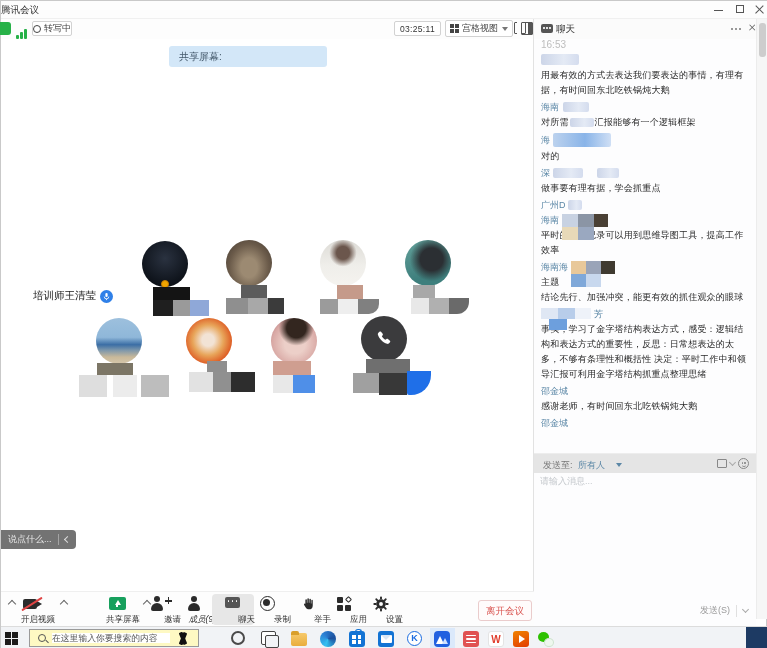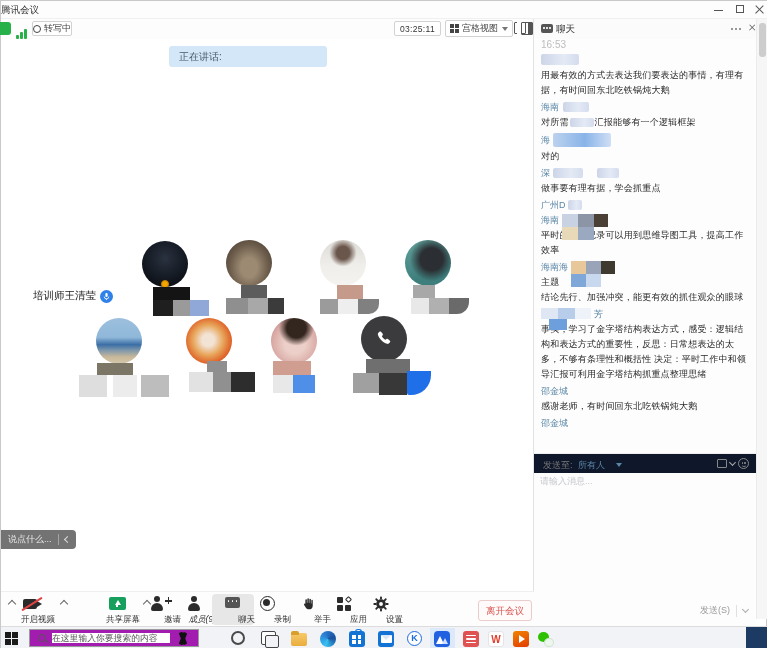--- a/index.html
+++ b/index.html
@@ -61,21 +61,21 @@
   .bubbleico i { position:absolute; bottom:-3px; left:2px; width:0; height:0; border:3px solid transparent; border-top-color:#555; }
   .bubbleico s { position:absolute; top:3px; width:1.5px; height:1.5px; background:#fff; border-radius:50%; }
   .dots3 { position:absolute; display:flex; gap:2px; }
   .dots3 i { width:2px; height:2px; background:#777; border-radius:50%; }
   .chatscroll { position:absolute; left:7px; top:18px; width:210px; }
   .ts { font-size:10px; color:#bdbdbd; text-align:left; margin:2px 0 4px; }
   .cname { font-size:9px; color:#5b87a6; margin:3px 0 2px; line-height:12px; }
   .cmsg { font-size:9px; color:#2a2a2a; line-height:15px; letter-spacing:.2px; }
   .blurchip { display:inline-block; height:10px; border-radius:2px; background:linear-gradient(90deg,#ccd5e8,#e4eaf5 60%,#d4dcee); vertical-align:-2px; }
   .mosaic-in { display:inline-block; position:relative; vertical-align:top; margin-bottom:-16px; }
-  .sendrow { position:absolute; left:0; top:434px; width:100%; height:20px; border-top:1px solid #ededed; background:#0f172a; }
+  .sendrow { position:absolute; left:0; top:434px; width:100%; height:20px; border-top:1px solid #ededed; background:#e5e5e5; }
   .sendrow .lbl { position:absolute; left:9px; top:5px; font-size:9px; color:#777; }
   .sendrow .who { position:absolute; left:44px; top:5px; font-size:9px; color:#5b87a6; }
   .shotico { position:absolute; width:10px; height:9px; border:1.2px solid #888; border-radius:1px; }
   .smileico { position:absolute; width:11px; height:11px; border:1.2px solid #888; border-radius:50%; }
   .smileico i { position:absolute; top:3px; width:1.5px; height:1.5px; background:#888; border-radius:50%; }
   .smileico u { position:absolute; left:2.5px; bottom:1.5px; width:4px; height:2px; border-bottom:1.2px solid #888; border-radius:0 0 3px 3px; }
   .chatinput { position:absolute; left:6px; top:456px; width:206px; height:110px; border:none; outline:none; resize:none; font-size:9px; font-family:"Liberation Sans","DejaVu Sans",sans-serif; color:#333; background:transparent; }
   .chatinput::placeholder { color:#c4c8cc; }
   .sendbtnrow { position:absolute; right:8px; top:585px; display:flex; align-items:center; gap:6px; }
   .sendbtn { font-size:9px; color:#9a9a9a; }
@@ -106,21 +106,21 @@
   .recicon::after { content:""; position:absolute; left:2.4px; top:2.4px; width:7px; height:7px; background:#2b2b2b; border-radius:50%; }
   .appsico { position:absolute; left:14px; top:1px; width:14px; height:14px; }
   .appsico i { position:absolute; width:6px; height:6px; background:#2b2b2b; border-radius:1px; }
   .appsico u { position:absolute; right:0; top:0; width:5px; height:5px; border:1.4px solid #2b2b2b; transform:rotate(45deg); border-radius:1px; }
   .leavebtn { position:absolute; left:477px; top:8px; width:54px; height:21px; background:#fffbfb; border:1px solid #eacccc; border-radius:3px; font-size:9.5px; color:#d9534f; text-align:center; line-height:19px; }
 
   
   .taskbar { position:absolute; left:0; top:625px; width:767px; height:23px; background:#f1f3f6; border-top:1px solid #dcdcdc; }
   .startico { position:absolute; left:4px; top:5px; width:13px; height:13px; }
   .startico i { position:absolute; width:5.7px; height:5.7px; background:#1b1b1b; }
-  .searchbox { position:absolute; left:28px; top:2px; width:170px; height:18px; background:#a21caf; border:1px solid #9a9a9a; display:flex; align-items:center; }
+  .searchbox { position:absolute; left:28px; top:2px; width:170px; height:18px; background:#fef9c3; border:1px solid #9a9a9a; display:flex; align-items:center; }
   .searchbox input { border:none; outline:none; font-size:8.8px; color:#444; width:118px; font-family:"Liberation Sans","DejaVu Sans",sans-serif; }
   .searchbox input::placeholder { color:#555; }
   .magico { width:8px; height:8px; border:1.3px solid #555; border-radius:50%; position:relative; margin:0 6px 0 8px; flex:none; }
   .magico::after { content:""; position:absolute; left:6px; top:6px; width:4px; height:1.3px; background:#555; transform:rotate(45deg); }
   .ribbon { position:relative; width:12px; height:14px; flex:none; margin-left:6px; }
   .ribbon::before,.ribbon::after { content:""; position:absolute; top:1px; left:5px; width:3.5px; height:13px; background:#111; border-radius:1px; }
   .ribbon::before { transform:rotate(22deg); } .ribbon::after { transform:rotate(-22deg); }
   .tbappico { position:absolute; top:4px; width:16px; height:16px; border-radius:3px; }
   .underline { position:absolute; top:20.5px; height:2.5px; width:22px; background:#3f87dd; }
   .cortana { border-radius:50%; border:2px solid #4a4a4a; background:transparent; width:14px; height:14px; }
@@ -190,21 +190,21 @@
           <i style="right:0;bottom:0"></i>
         </span>
       <span class="pilltext">宫格视图</span>
       <span class="caret-d"></span>
     </div>
     <div class="fsico" style="left:513px;top:3px;"></div>
     <div class="panelico" style="left:519px;top:3px;left:520px;"></div>
   </div>
 
   <div class="stage">
-    <div class="speaking">正在讲话:</div>
+    <div class="speaking">共享屏幕:</div>
 
     <div class="trainer">
       <span>培训师王清莹</span>
       <span class="micbadge">
         <svg width="9" height="9" viewBox="0 0 12 12">
             <rect x="4.5" y="1.2" width="3" height="5.5" rx="1.5" fill="#fff"></rect>
             <path d="M3 6.2a3 3 0 006 0" stroke="#fff" fill="none" stroke-width="1.1"></path>
             <rect x="5.5" y="9" width="1.1" height="1.8" fill="#fff"></rect>
           </svg>
       </span>

